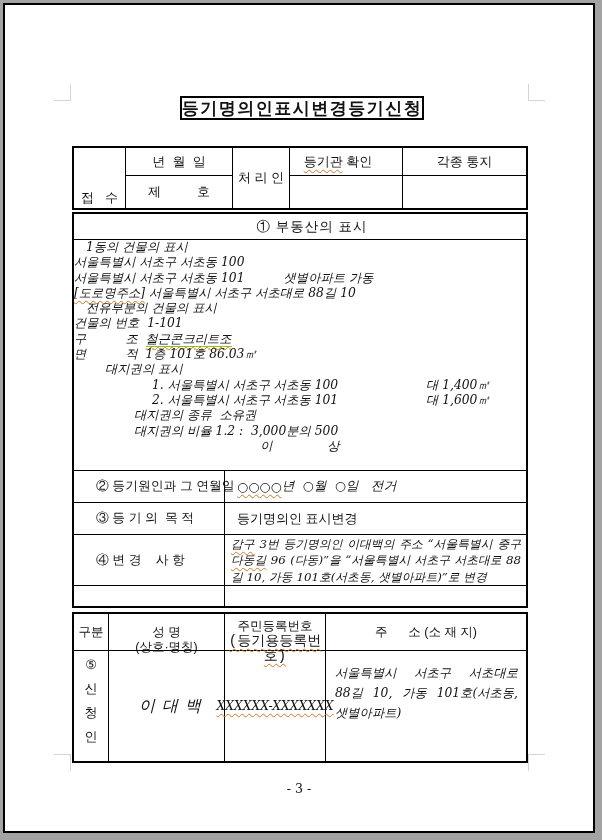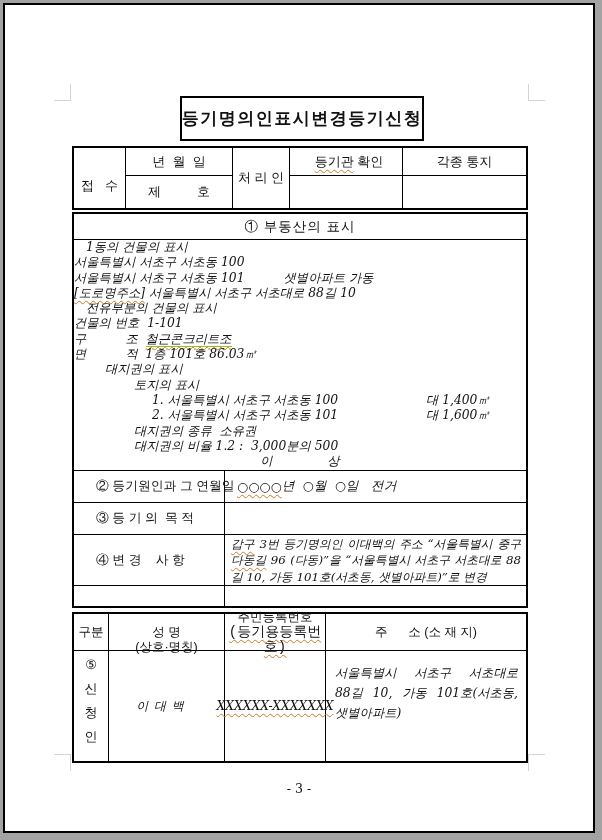--- a/index.html
+++ b/index.html
@@ -15,42 +15,42 @@
   }
   .page-inner{position:absolute;left:0;top:0;width:588px;height:826px;}
   
   .crop{position:absolute;width:16px;height:16px;}
   .crop.tl{border-right:1px solid #d4d4d4;border-bottom:1px solid #d4d4d4;}
   .crop.tr{border-left:1px solid #d4d4d4;border-bottom:1px solid #d4d4d4;}
   .crop.bl{border-right:1px solid #d4d4d4;border-top:1px solid #d4d4d4;}
   .crop.br{border-left:1px solid #d4d4d4;border-top:1px solid #d4d4d4;}
 
   .title-box{
-    position:absolute;left:175px;top:91px;width:244px;height:45px;
+    position:absolute;left:175px;top:91px;width:244px;height:24px;
     border:2px solid #000;box-sizing:border-box;
     display:flex;align-items:center;justify-content:center;
     font-size:17px;font-weight:bold;letter-spacing:1.5px;white-space:pre;
   }
 
   .tbl{position:absolute;border:2px solid #000;box-sizing:border-box;background:#fff;}
   .vl{position:absolute;width:1px;background:#000;}
   .hl{position:absolute;height:1px;background:#000;}
   .cell{position:absolute;box-sizing:border-box;display:flex;align-items:center;justify-content:center;white-space:pre;}
 
   
   #receipt{left:67px;top:141px;width:456px;height:64px;}
   .lbl13{font-size:13px;}
   .lbl12{font-size:12.5px;}
 
   
   #main{left:67px;top:207px;width:456px;height:396px;}
   .sec-hdr{
     position:absolute;left:0;top:0;width:452px;height:25px;
     display:flex;align-items:center;justify-content:center;
-    font-size:13.5px;letter-spacing:1px;white-space:pre;
+    font-size:13.5px;letter-spacing:1px;white-space:pre;padding-left:12px;
   }
   .content-box{position:absolute;left:0;top:26px;width:452px;height:230px;overflow:hidden;}
   .script{font-family:"DejaVu Serif","Liberation Serif",serif;font-style:italic;}
   .ln{position:relative;height:15.3px;line-height:15.3px;white-space:pre;font-size:12.3px;}
   .ind-a{padding-left:12px;}
   .ind-a2{padding-left:31px;}
   .ind-b{}
   .ind-c{padding-left:60px;}
   .ind-d{padding-left:78px;}
   .ln .area{position:absolute;left:352px;top:0;}
@@ -100,25 +100,25 @@
 
   <div class="title-box">등기명의인표시변경등기신청</div>
 
   <div class="tbl" id="receipt">
     <div class="vl" style="left:51px;top:0;height:60px;"></div>
     <div class="vl" style="left:158px;top:0;height:60px;"></div>
     <div class="vl" style="left:215px;top:0;height:60px;"></div>
     <div class="vl" style="left:328px;top:0;height:60px;"></div>
     <div class="hl" style="left:52px;top:27px;width:106px;"></div>
     <div class="hl" style="left:216px;top:27px;width:236px;"></div>
-    <div class="cell lbl13" style="left:0;top:4px;width:51px;height:68px;">접   수</div>
+    <div class="cell lbl13" style="left:0;top:16px;width:51px;height:68px;">접   수</div>
     <div class="cell lbl13" style="left:52px;top:0;width:106px;height:27px;">년  월  일</div>
     <div class="cell lbl13" style="left:52px;top:27px;width:106px;height:33px;">제          호</div>
     <div class="cell lbl13" style="left:159px;top:0;width:56px;height:60px;">처 리 인</div>
-    <div class="cell lbl13" style="left:219px;top:0;width:112px;height:27px;">
+    <div class="cell lbl13" style="left:208px;top:0;width:112px;height:27px;">
       <span class="wavy">등기관</span><span> 확인</span>
     </div>
     <div class="cell" style="left:216px;top:28px;width:112px;height:32px;"></div>
     <div class="cell lbl13" style="left:329px;top:0;width:123px;height:27px;">각종 통지</div>
     <div class="cell" style="left:329px;top:28px;width:123px;height:32px;"></div>
   </div>
 
   <div class="tbl" id="main">
     <div class="hl" style="left:0;top:25px;width:452px;"></div>
     <div class="hl" style="left:0;top:256px;width:452px;"></div>
@@ -132,62 +132,62 @@
     <div class="content-box script">
       <div class="ln ind-a">1동의 건물의 표시</div>
       <div class="ln ind-b">서울특별시 서초구 서초동 100</div>
       <div class="ln ind-b">서울특별시 서초구 서초동 101          샛별아파트 가동</div>
       <div class="ln ind-b"><span class="wavy">[도로명주소]</span><span> 서울특별시 서초구 서초대로 88길 10</span></div>
       <div class="ln ind-a">전유부분의 건물의 표시</div>
       <div class="ln ind-b">건물의 번호  1-101</div>
       <div class="ln ind-b"><span>구          조  </span><span class="wavy-solid">철근콘크리트조</span></div>
       <div class="ln ind-b">면          적  1층 101호 86.03㎡</div>
       <div class="ln ind-a2">대지권의 표시</div>
-      <div class="ln ind-c">토지의 표시</div>
       <div class="ln ind-d"><span>1. 서울특별시 서초구 서초동 100</span><span class="area">대 1,400㎡</span></div>
       <div class="ln ind-d"><span>2. 서울특별시 서초구 서초동 101</span><span class="area">대 1,600㎡</span></div>
       <div class="ln ind-c">대지권의 종류  소유권</div>
       <div class="ln ind-c">대지권의 비율 1.2 :  3,000분의 500</div>
       <div class="ln center">이              상</div>
     </div>
 
     <div class="row-label" style="top:257px;height:31px;">② 등기원인과 그 연월일</div>
     <div class="row-value script" style="top:257px;height:31px;font-size:12.8px;">
       <span class="wavy">○○○○</span><span>년  ○월  ○일   전거</span>
     </div>
 
     <div class="row-label" style="top:289px;height:31px;">③ 등 기 의  목 적</div>
+    <div class="row-value" style="top:289px;height:31px;font-size:13px;">등기명의인 표시변경</div>
 
     <div class="row-label" style="top:321px;height:50px;">④ 변 경    사 항</div>
     <div class="chg-value script">
       <span class="wavy">갑구</span><span> 3번 등기명의인 이대백의 주소 “서울특별시 중구 </span><span class="wavy">다동길</span><span> 96 (다동)”을 “서울특별시 서초구 서초대로 88길 10, 가동 101호(서초동, 샛별아파트)”로 변경</span>
     </div>
 
   </div>
 
   <div class="tbl" id="applicant">
     <div class="hl" style="left:0;top:36px;width:452px;"></div>
     <div class="vl" style="left:34px;top:0;height:147px;"></div>
     <div class="vl" style="left:150px;top:0;height:147px;"></div>
     <div class="vl" style="left:251px;top:0;height:147px;"></div>
 
     <div class="cell lbl12" style="left:0;top:0;width:34px;height:36px;">구분</div>
     <div class="cell hdr2" style="left:35px;top:8px;width:115px;height:36px;">성        명
 (상호·명칭)</div>
-    <div class="cell hdr2" style="left:151px;top:0;width:100px;height:36px;flex-direction:column;justify-content:center;">
+    <div class="cell hdr2" style="left:151px;top:9px;width:100px;height:36px;flex-direction:column;justify-content:center;">
       <span style="line-height:15px;">주민등록번호</span>
       <span class="wavy" style="line-height:15px;font-size:14px;font-family:Liberation Mono, monospace;">(등기용등록번호)</span>
     </div>
     <div class="cell lbl12" style="left:252px;top:0;width:200px;height:36px;">주      소 (소 재 지)</div>
 
     <div class="cell cat-cell" style="left:0;top:37px;width:34px;height:110px;align-items:flex-start;">⑤
 신
 청
 인</div>
-    <div class="cell script" style="left:29px;top:37px;width:115px;height:110px;font-size:12px;letter-spacing:1px;">이 대 백</div>
+    <div class="cell script" style="left:39px;top:37px;width:115px;height:110px;font-size:16px;letter-spacing:1px;">이 대 백</div>
     <div class="cell script" style="left:151px;top:37px;width:100px;height:110px;font-size:12.3px;">
       <span class="wavy">XXXXXX-XXXXXXX</span>
     </div>
     <div class="cell script addr-cell" style="left:252px;top:37px;width:200px;height:110px;">서울특별시 서초구 서초대로 88길 10, 가동 101호(서초동, 샛별아파트)</div>
   </div>
 
   <div class="page-num">- 3 -</div>
 
 </div>
 </div>

